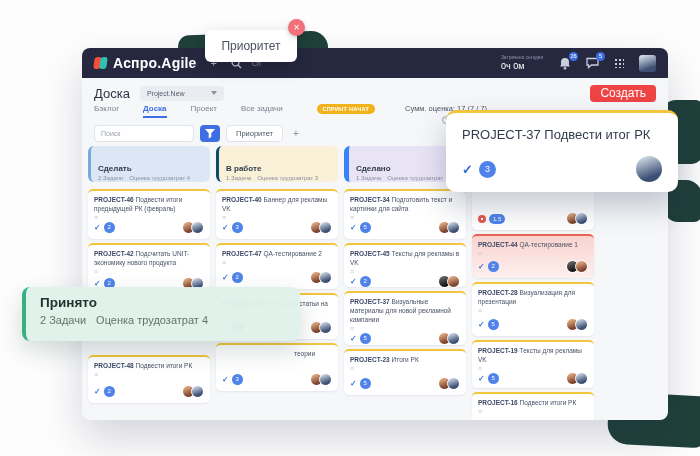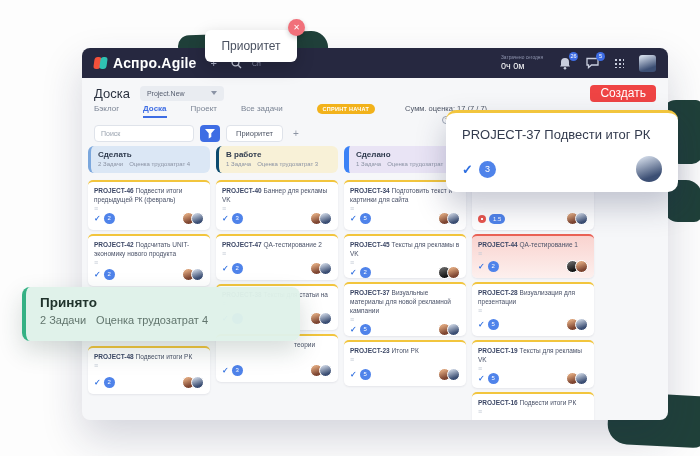--- a/index.html
+++ b/index.html
@@ -54,21 +54,21 @@
   .filter-row{height:26px;display:flex;align-items:center;padding:5px 12px 0 12px;gap:6px;}
   .search-box{width:100px;height:17px;border:1px solid #dfe3ea;border-radius:4px;background:#fff;font-size:7px;color:#444;padding:0 6px;outline:none;}
   .search-box::placeholder{color:#9aa3af;}
   .funnel-btn{width:20px;height:17px;background:#3e6de4;border-radius:4px;display:flex;align-items:center;justify-content:center;}
   .pri-btn{height:17px;background:#fff;border:1px solid #dfe3ea;border-radius:4px;font-size:7.5px;color:#4d5565;display:flex;align-items:center;padding:0 9px;}
   .plus-btn{color:#8b93a2;font-size:10px;margin-left:4px;}
 
   
   .columns{display:flex;gap:6px;padding:2px 12px 0 6px;align-items:flex-start;}
   .col{width:122px;flex:none;display:flex;flex-direction:column;gap:4px;}
-  .col-head{height:27px;border-radius:6px;padding:4px 7px;margin-bottom:3px;}
+  .col-head{height:27px;border-radius:6px;padding:18px 7px;margin-bottom:3px;}
   .col-head .ct{font-size:8px;font-weight:bold;color:#2e3a4d;}
   .col-head .cm{font-size:6px;color:#8a92a3;margin-top:2px;display:flex;gap:6px;white-space:nowrap;overflow:hidden;}
   .c-blue{background:#dbe7f5;border-left:3px solid #7ba7dd;}
   .c-yellow{background:#f8f1d7;border-left:3px solid #0c4a6e;}
   .c-purple{background:#e9e4f5;border-left:5px solid #3b82f6;}
   .head-spacer{height:27px;margin-bottom:3px;}
 
   .card{background:#fff;border-top:2.5px solid #f2c53d;border-radius:5px;box-shadow:0 1px 2px rgba(20,30,60,.08);padding:4px 6px 5px 6px;display:flex;flex-direction:column;}
   .card.danger{border-top-color:#ea6256;background:linear-gradient(180deg,#f9d3cf,#fdf0ee);}
   .h44{height:44px}.h46{height:46px}.h48{height:48px}.h50{height:50px}.h52{height:52px}.h54{height:54px}

